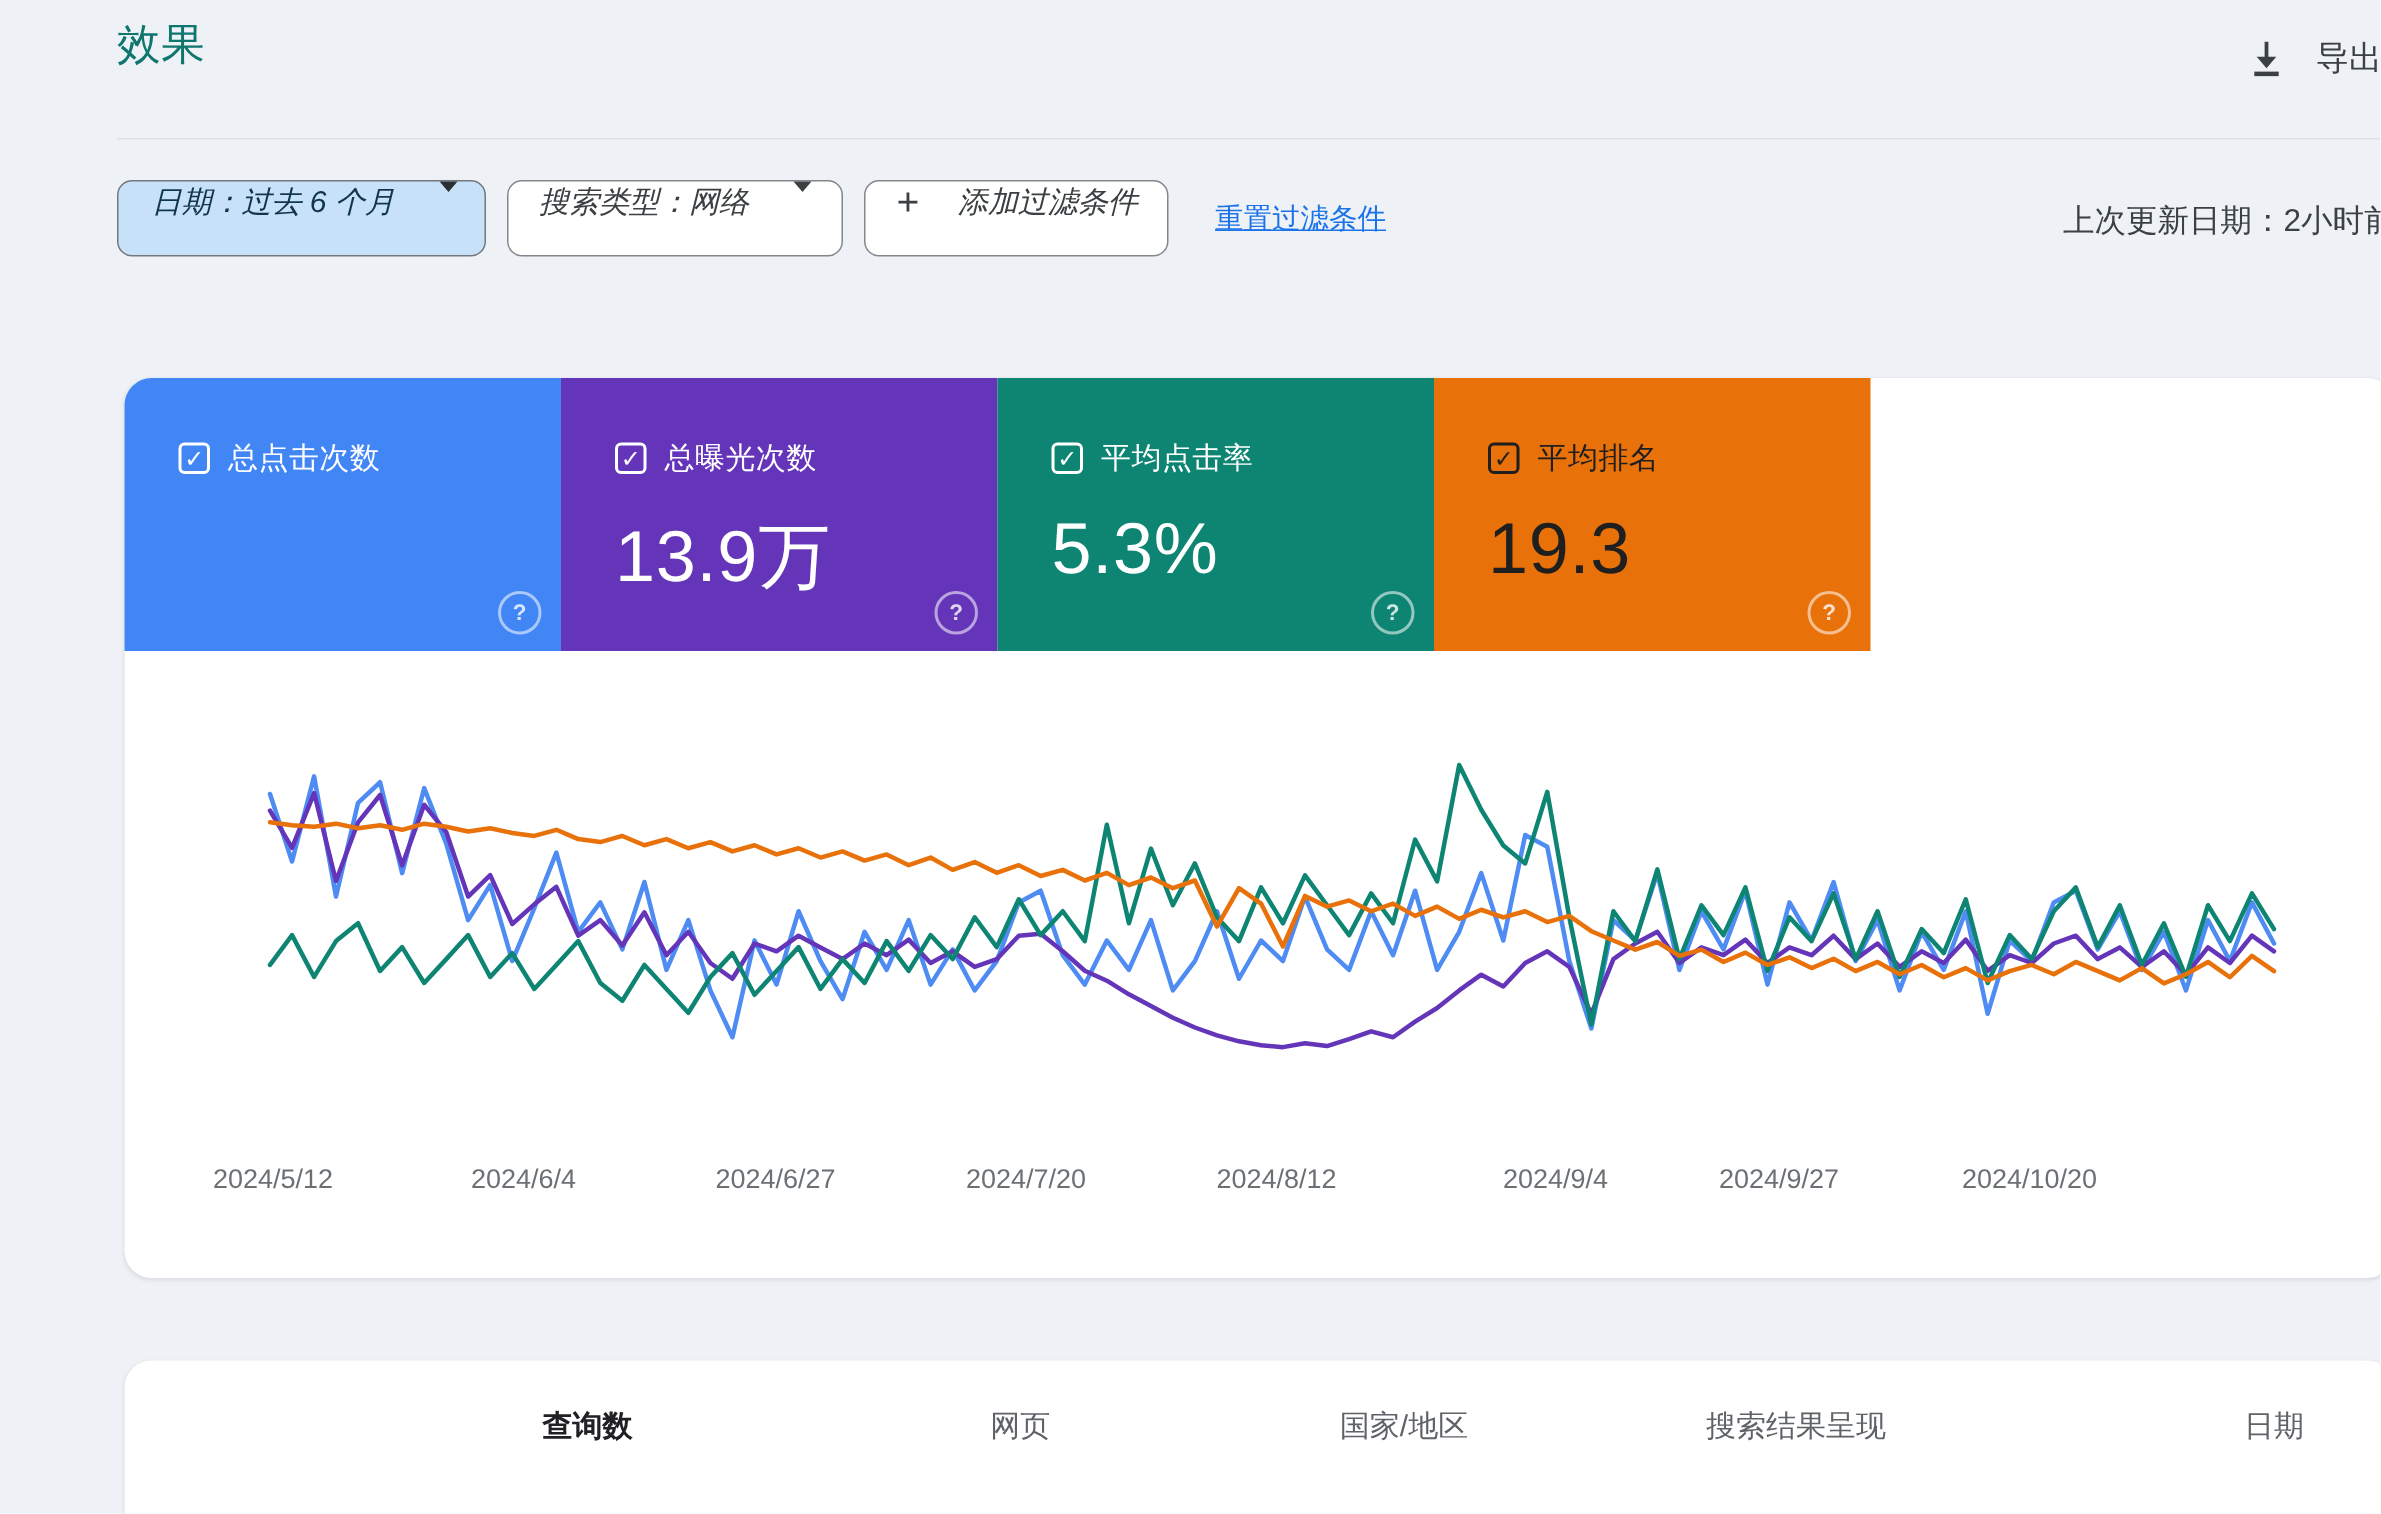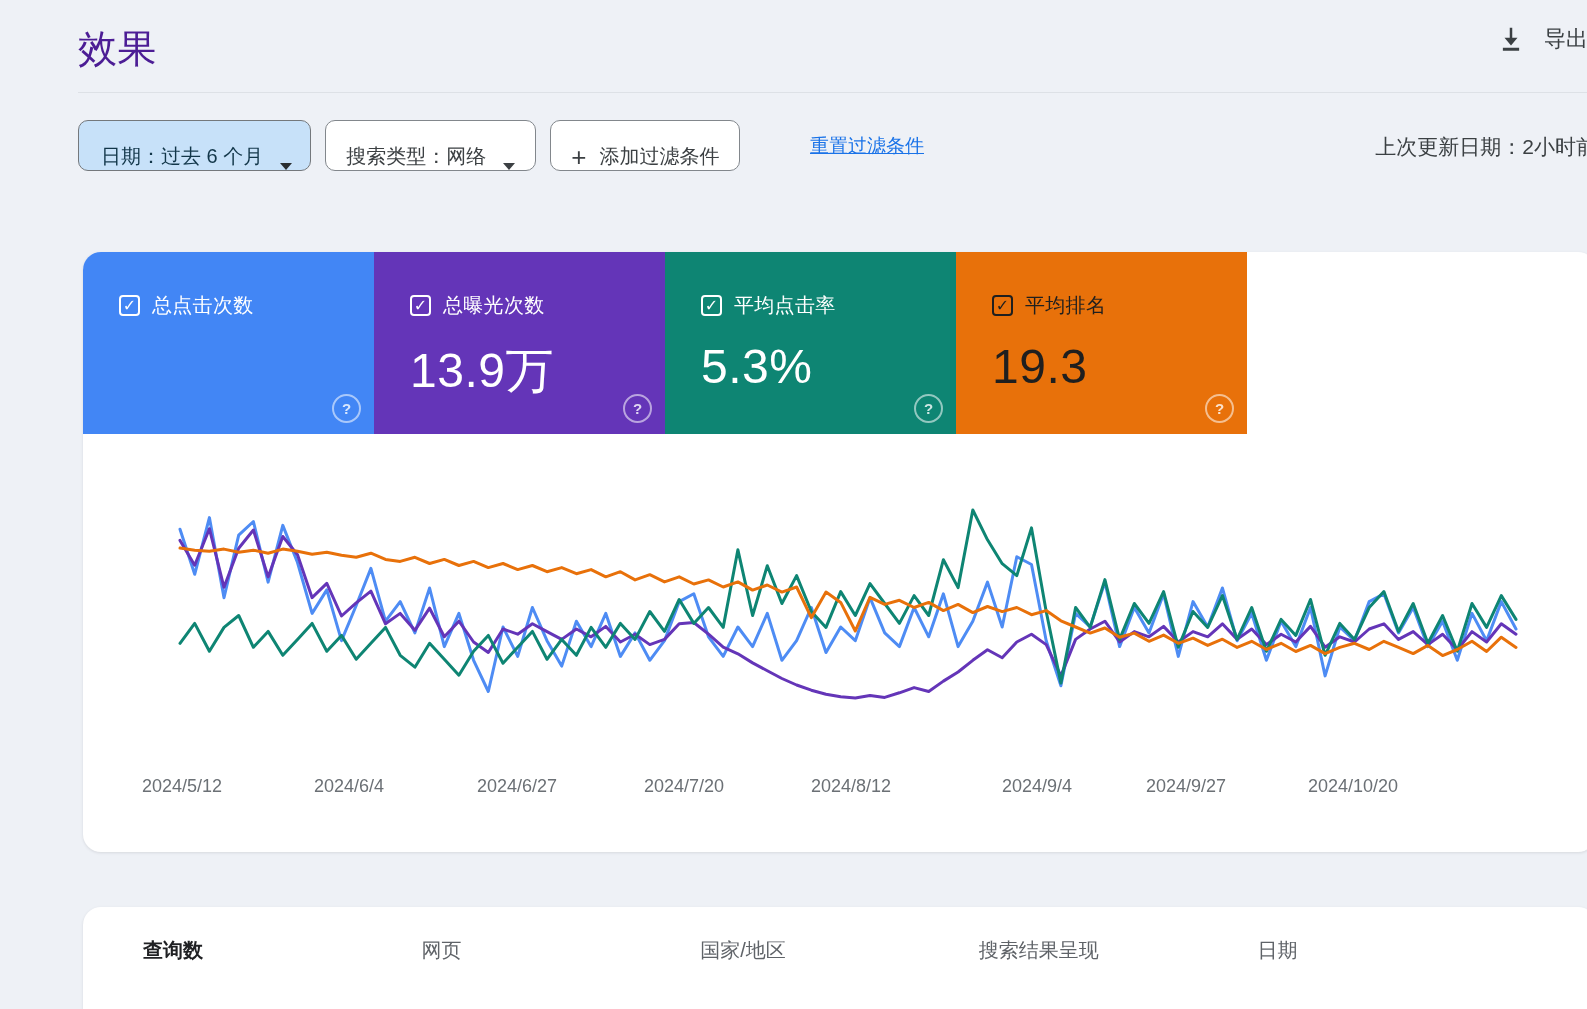--- a/index.html
+++ b/index.html
@@ -4,33 +4,33 @@
 <style>
   html,body{margin:0;padding:0;}
   body{
     width:1587px;height:1009px;position:relative;overflow:hidden;
     background:#eef1f6;
     font-family:"Liberation Sans","DejaVu Sans",sans-serif;
     -webkit-font-smoothing:antialiased;
   }
   
   .page-title{
-    position:absolute;left:78px;top:22px;
-    font-size:39px;color:#4c1d95;letter-spacing:.5px;
+    position:absolute;left:78px;top:10px;
+    font-size:29px;color:#0f766e;letter-spacing:.5px;
   }
   .export-area{position:absolute;top:24px;left:1496px;display:flex;align-items:flex-end;gap:18px;}
   .dl-btn{width:30px;height:30px;border:none;background:transparent;padding:0;cursor:pointer;}
   .export-label{font-size:22px;color:#3b4043;white-space:nowrap;}
   .header-divider{position:absolute;left:78px;right:0;top:92px;height:1px;background:#dde1e6;}
   
   .chips-row{position:absolute;left:78px;top:120px;height:51px;display:flex;gap:14px;align-items:center;}
   .chip{
     height:49px;border-radius:10px;border:1px solid #82878c;background:#fff;
-    display:flex;align-items:flex-end;gap:11px;padding:0 20px;
-    font-size:20px;color:#3c4043;cursor:pointer;white-space:nowrap;
+    display:flex;align-items:flex-start;gap:24px;padding:0 20px;
+    font-size:20px;color:#3c4043;cursor:pointer;white-space:nowrap;font-style:italic;
   }
   .chip.date{background:#c7e1f9;color:#123649;border-color:#6f7press4;border-color:#74787c;padding:0 18px 0 22px;}
   .caret{width:0;height:0;border-left:6px solid transparent;border-right:6px solid transparent;border-top:7px solid #2a2e31;margin-left:6px;}
   .plus{font-size:26px;line-height:1;color:#3c4043;margin-right:2px;font-weight:400;}
   .reset-link{
     position:absolute;left:810px;top:133px;
     font-size:19px;color:#1a73e8;text-decoration:underline;cursor:pointer;white-space:nowrap;
   }
   .last-updated{
     position:absolute;right:-10px;top:133px;
@@ -67,21 +67,21 @@
     position:absolute;top:524px;transform:translateX(-50%);
     font-size:18px;color:#6b7075;white-space:nowrap;
   }
   
   .tabs-card{
     position:absolute;left:83px;top:907px;width:1513px;height:160px;
     background:#fff;border-radius:18px 18px 0 0;
     box-shadow:0 1px 3px rgba(60,64,67,.13);
   }
   .tabs-row{display:flex;padding:30px 60px 0 60px;}
-  .tab{flex:1;text-align:left;font-size:20px;color:#5f6368;cursor:pointer;padding-bottom:16px;}
+  .tab{flex:1;text-align:right;font-size:20px;color:#5f6368;cursor:pointer;padding-bottom:16px;}
   .tab.selected{color:#202124;font-weight:bold;}
 </style>
 </head>
 <body>
 
 <div class="page-title">效果</div>
 <div class="export-area">
   <button class="dl-btn" title="">
     <svg width="30" height="30" viewBox="0 0 24 24">
       <path d="M11 3h2v8h4.2L12 17.2 6.8 11H11z" fill="#3b4043"></path>

